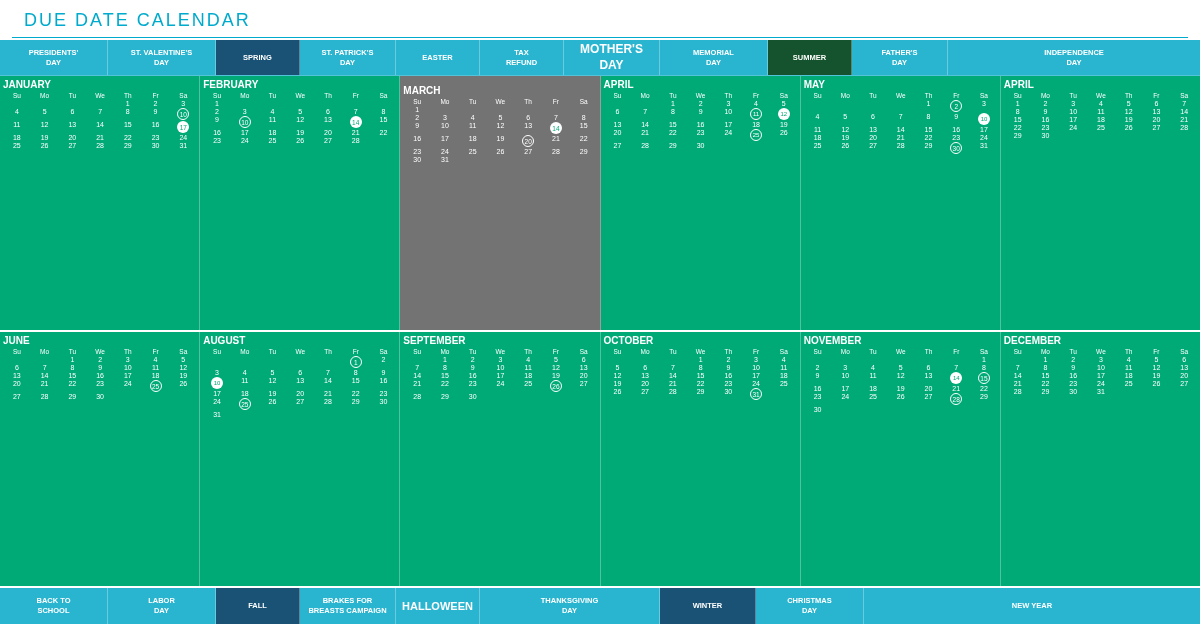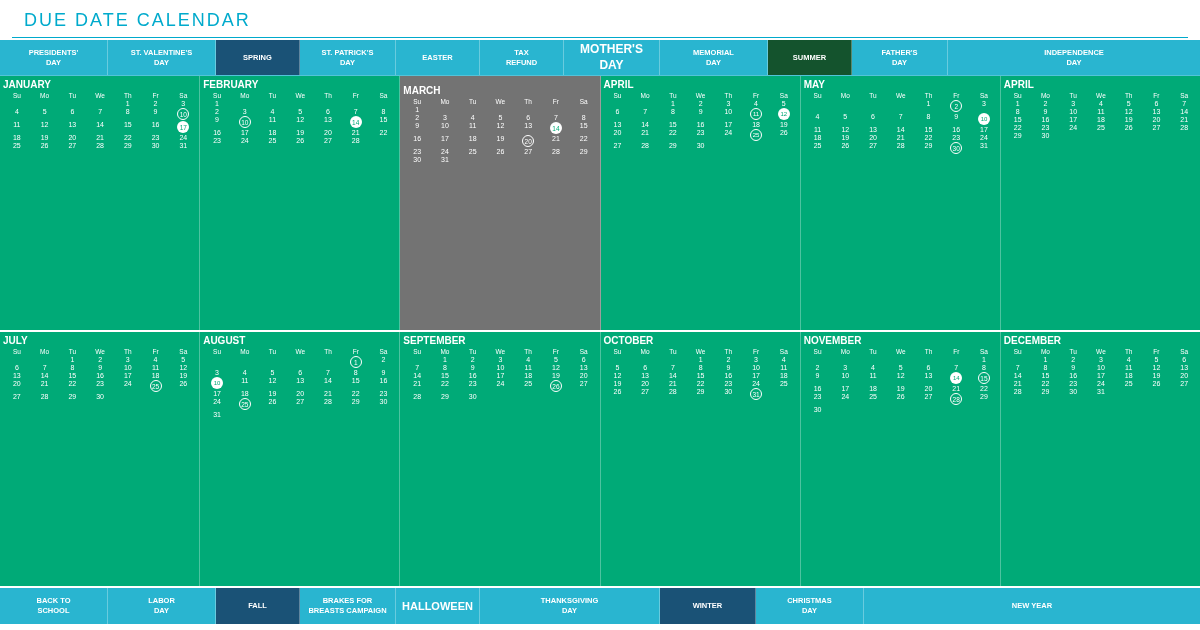--- a/index.html
+++ b/index.html
@@ -362,21 +362,21 @@
         <span style="color:white;font-size:7px;text-align:center;">29</span>
           <span style="color:white;font-size:7px;text-align:center;">30</span>
       </div>
     </div>
 
   </div>
 
   <div style="display:flex;flex:1;border-bottom:2px solid white;">
 
     <div style="flex:1;background:#00aa77;border-right:1px solid rgba(255,255,255,0.3);padding:3px 2px 2px 3px;">
-      <div style="color:white;font-size:10px;font-weight:bold;margin-bottom:2px;">JULY</div>
+      <div style="color:white;font-size:10px;font-weight:bold;margin-bottom:2px;">JUNE</div>
       <div style="display:grid;grid-template-columns:repeat(7,1fr);margin-bottom:1px;">
         <span style="color:white;font-size:6.5px;text-align:center;">Su</span>
           <span style="color:white;font-size:6.5px;text-align:center;">Mo</span>
           <span style="color:white;font-size:6.5px;text-align:center;">Tu</span>
           <span style="color:white;font-size:6.5px;text-align:center;">We</span>
           <span style="color:white;font-size:6.5px;text-align:center;">Th</span>
           <span style="color:white;font-size:6.5px;text-align:center;">Fr</span>
           <span style="color:white;font-size:6.5px;text-align:center;">Sa</span>
       </div>
       <div style="display:grid;grid-template-columns:repeat(7,1fr);row-gap:1px;">

